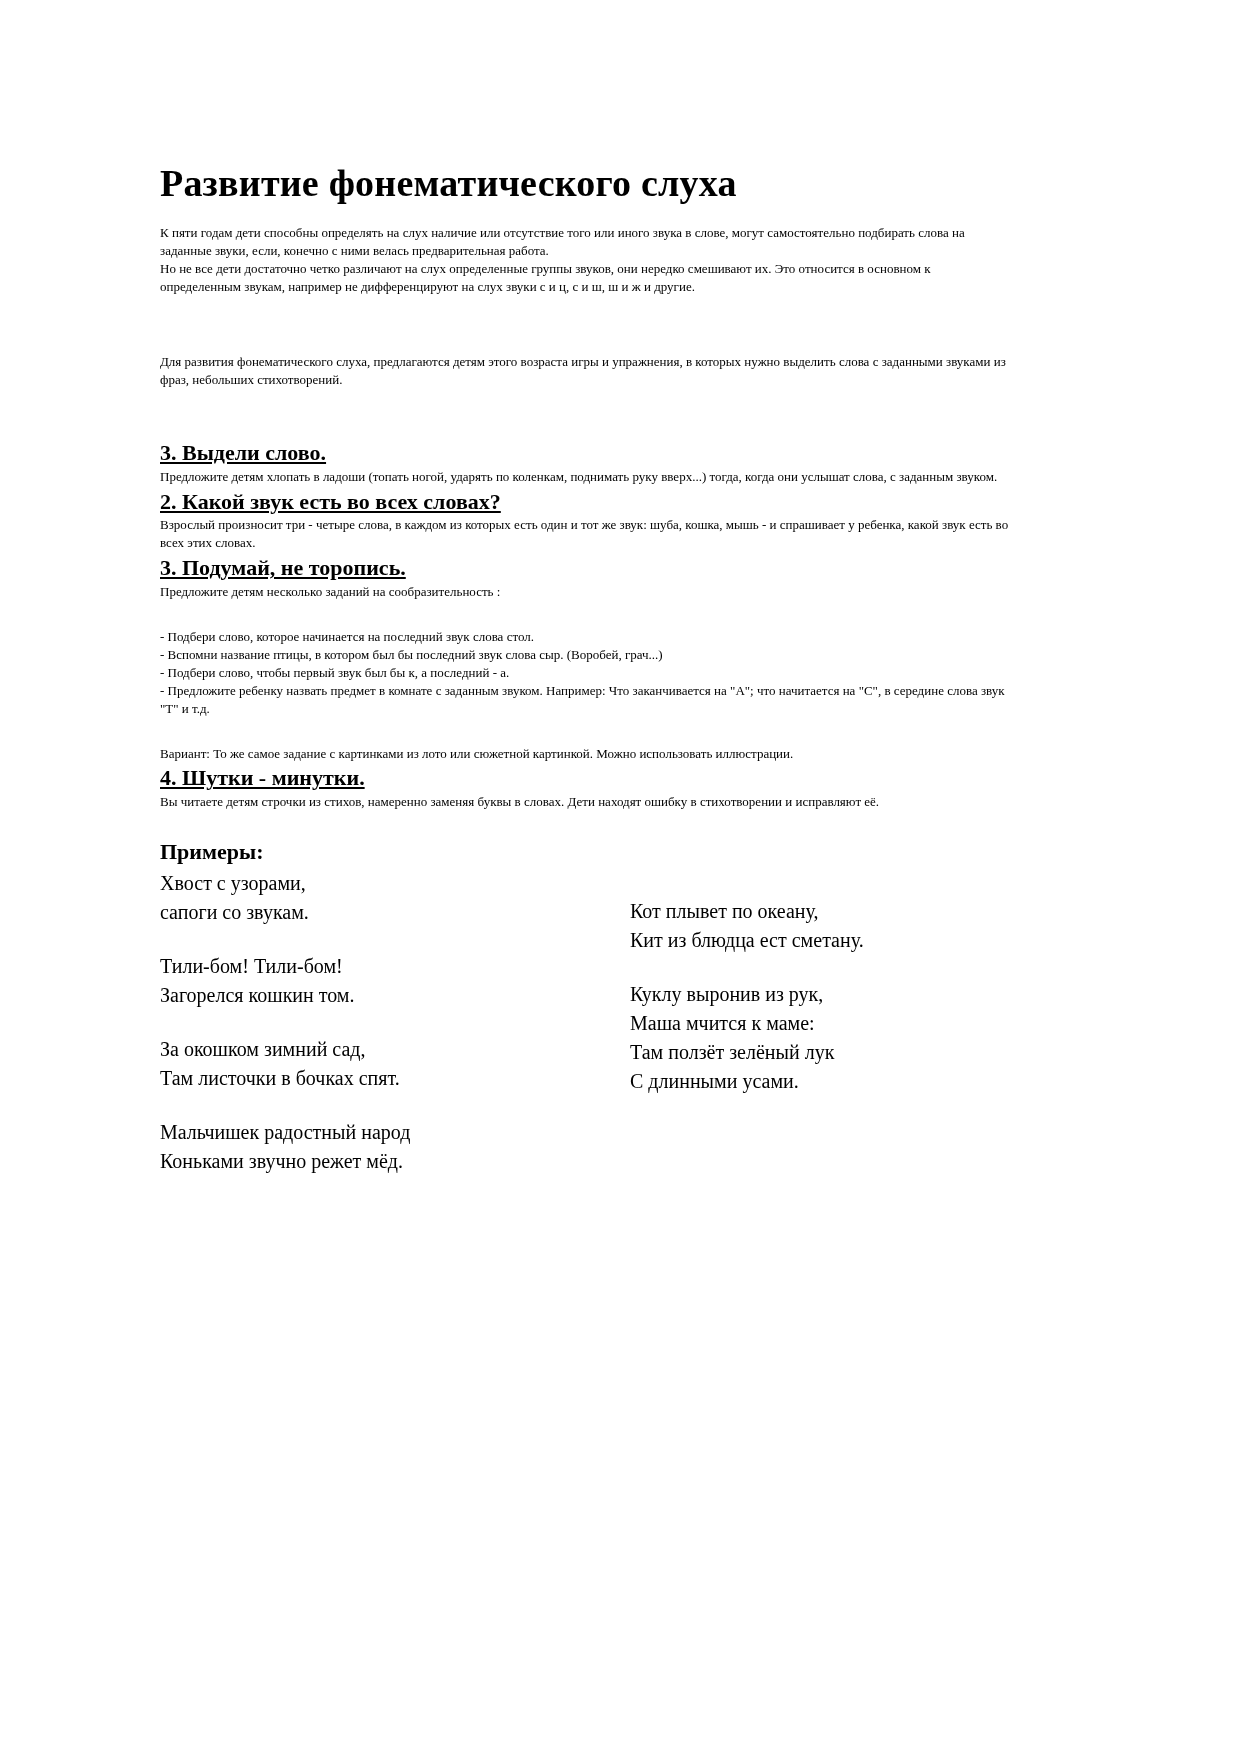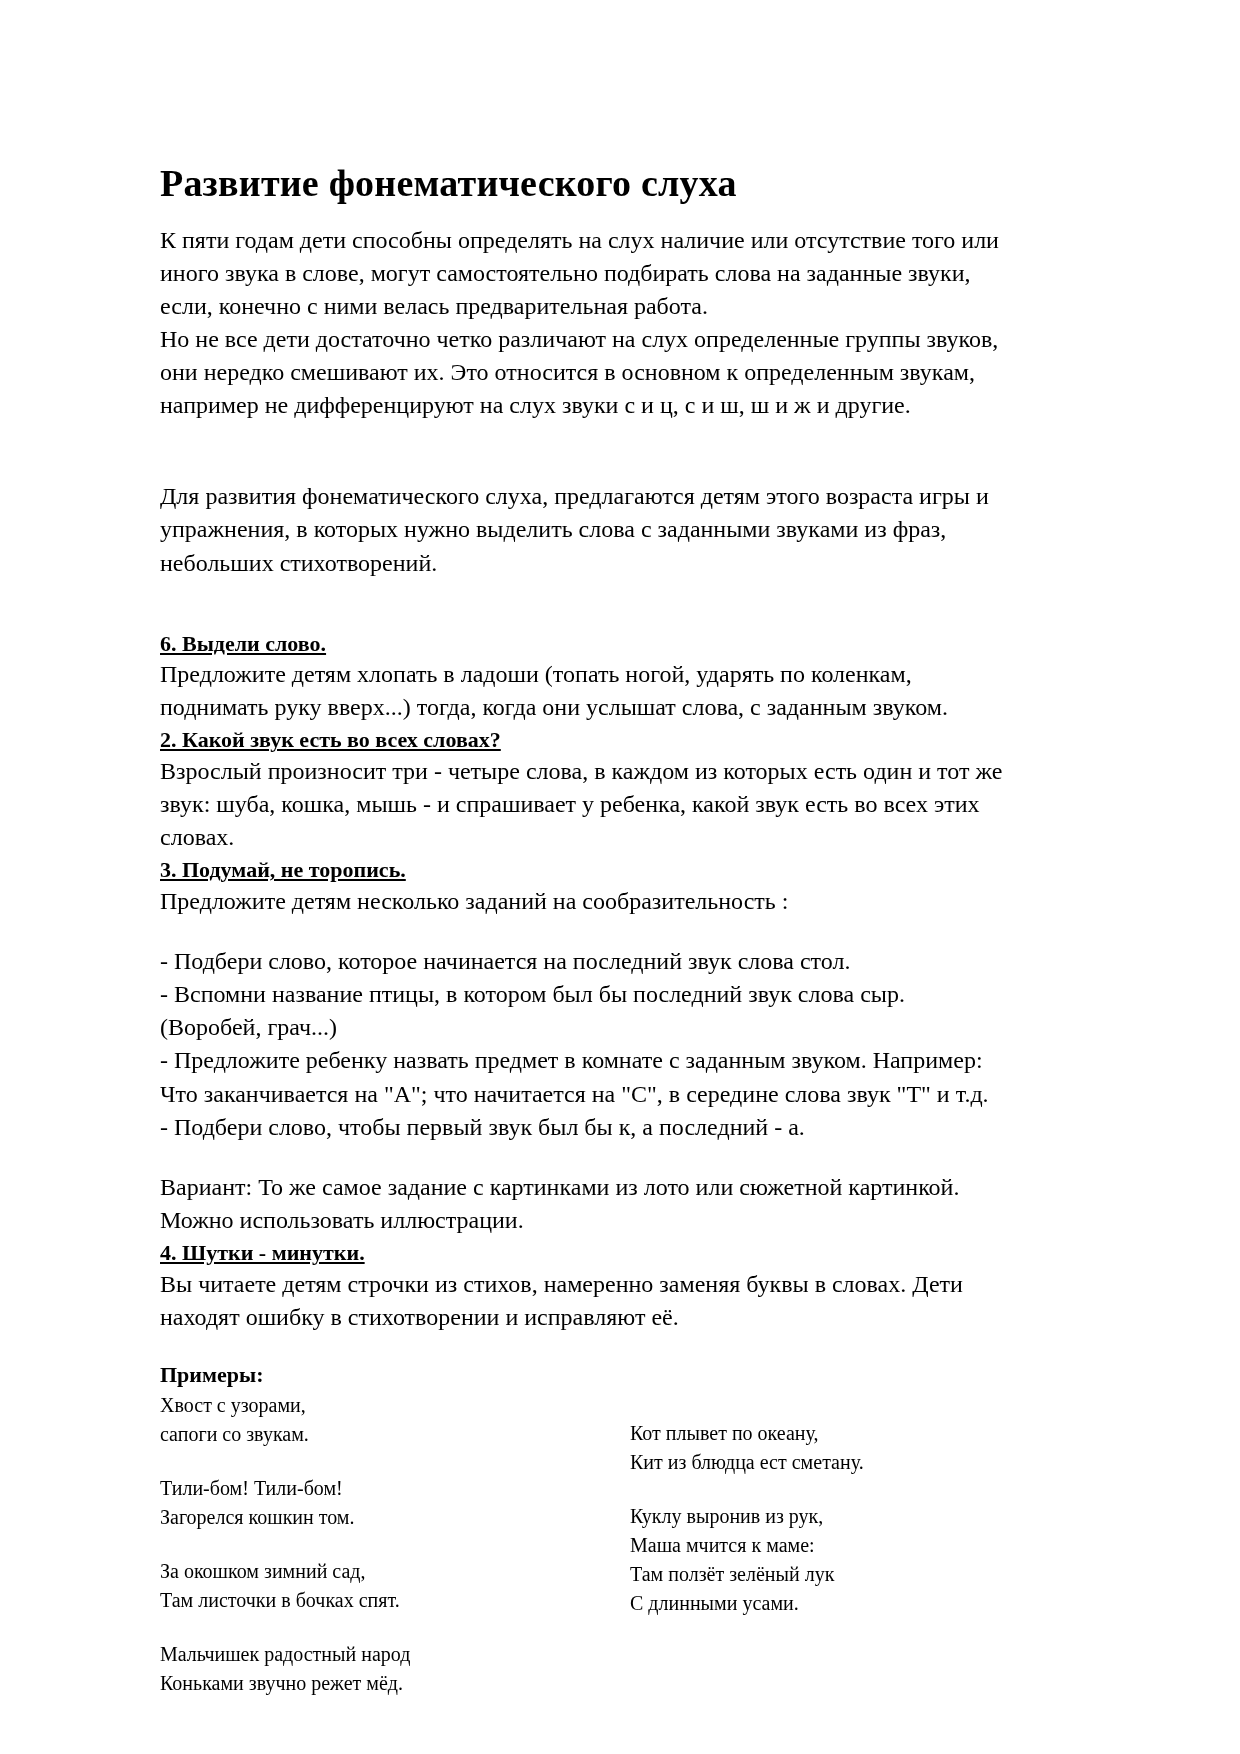--- a/index.html
+++ b/index.html
@@ -17,21 +17,21 @@
     padding: 162px 228px 40px 160px;
   }
   .page-title {
     font-size: 38px;
     font-weight: bold;
     line-height: 1.15;
     margin-bottom: 18px;
     letter-spacing: 0.2px;
   }
   .body-text {
-    font-size: 24px;
+    font-size: 13px;
     line-height: 1.38;
   }
   .gap-xl { margin-top: 58px; }
   .gap-lg { margin-top: 50px; }
   .section-heading {
     font-size: 22px;
     font-weight: bold;
     line-height: 1.3;
     text-decoration: underline;
     margin-top: 2px;
@@ -64,37 +64,37 @@
 
 <div class="page">
 
   <h1 class="page-title">Развитие фонематического слуха</h1>
 
   <p class="body-text">К пяти годам дети способны определять на слух наличие или отсутствие того или иного звука в слове, могут самостоятельно подбирать слова на заданные звуки, если, конечно с ними велась предварительная работа.</p>
   <p class="body-text">Но не все дети достаточно четко различают на слух определенные группы звуков, они нередко смешивают их. Это относится в основном к определенным звукам, например не дифференцируют на слух звуки с и ц, с и ш, ш и ж и другие.</p>
   <p class="body-text gap-xl">Для развития фонематического слуха, предлагаются детям этого возраста игры и упражнения, в которых нужно выделить слова с заданными звуками из фраз, небольших стихотворений.</p>
 
   <div class="gap-lg">
-    <h2 class="section-heading">6. Выдели слово.</h2>
+    <h2 class="section-heading">3. Выдели слово.</h2>
     <p class="body-text">Предложите детям хлопать в ладоши (топать ногой, ударять по коленкам, поднимать руку вверх...) тогда, когда они услышат слова, с заданным звуком.</p>
   </div>
 
   <div>
     <h2 class="section-heading">2. Какой звук есть во всех словах?</h2>
     <p class="body-text">Взрослый произносит три - четыре слова, в каждом из которых есть один и тот же звук: шуба, кошка, мышь - и спрашивает у ребенка, какой звук есть во всех этих словах.</p>
   </div>
 
   <div>
     <h2 class="section-heading">3. Подумай, не торопись.</h2>
     <p class="body-text">Предложите детям несколько заданий на сообразительность :</p>
     <div class="list-block">
       <p class="body-text">- Подбери слово, которое начинается на последний звук слова стол.</p>
       <p class="body-text">- Вспомни название птицы, в котором был бы последний звук слова сыр. (Воробей, грач...)</p>
+      <p class="body-text">- Подбери слово, чтобы первый звук был бы к, а последний - а.</p>
       <p class="body-text">- Предложите ребенку назвать предмет в комнате с заданным звуком. Например: Что заканчивается на "А"; что начитается на "С", в середине слова звук "Т" и т.д.</p>
-      <p class="body-text">- Подбери слово, чтобы первый звук был бы к, а последний - а.</p>
     </div>
     <p class="body-text variant">Вариант: То же самое задание с картинками из лото или сюжетной картинкой. Можно использовать иллюстрации.</p>
   </div>
 
   <div>
     <h2 class="section-heading">4. Шутки - минутки.</h2>
     <p class="body-text">Вы читаете детям строчки из стихов, намеренно заменяя буквы в словах. Дети находят ошибку в стихотворении и исправляют её.</p>
   </div>
 
   <div>

